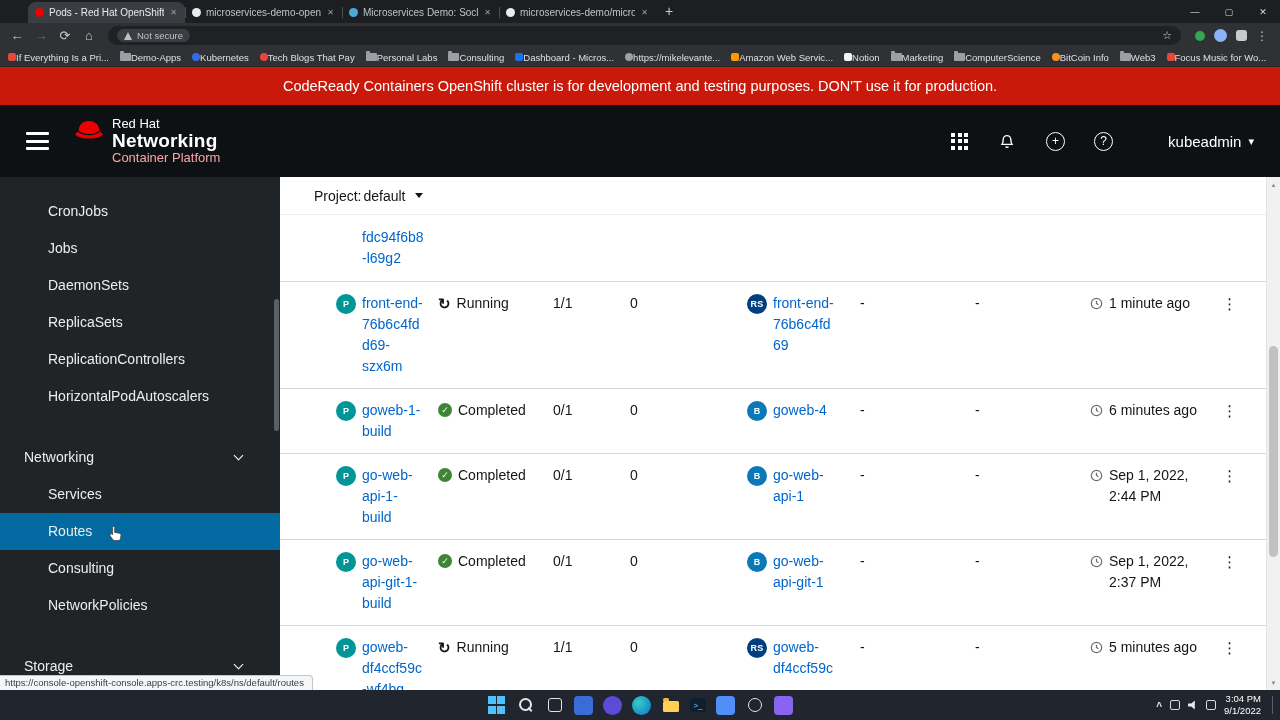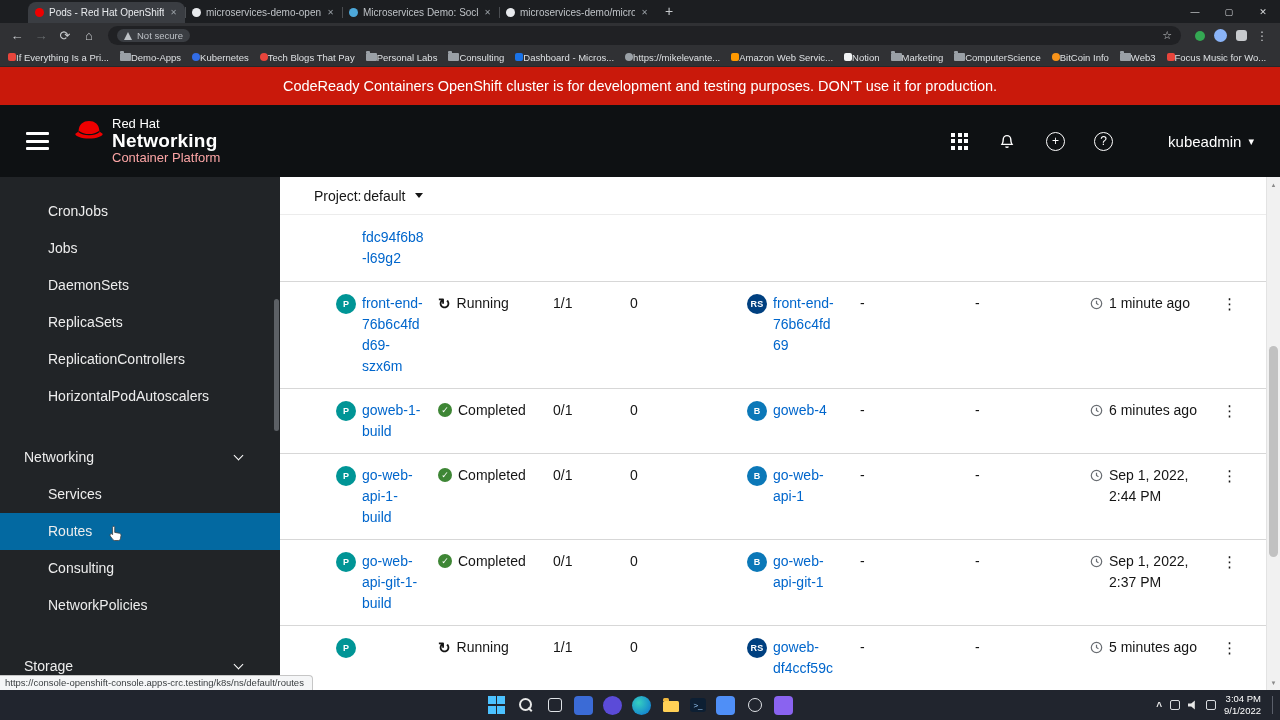--- a/index.html
+++ b/index.html
@@ -459,20 +459,21 @@
               <path d="M8 4.6V8l2.4 1.5" stroke="#6a6e73" stroke-width="1.5" fill="none"></path>
             </svg>
           <span class="created-txt">Sep 1, 2022, 2:37 PM</span>
         </div>
         <div class="cell"><button class="kebab-btn">⋮</button></div>
       </div>
 
       <div class="trow" style="border-bottom:none">
         <div class="cell c-flex">
           <span class="rbadge b-pod">P</span>
+          <a class="link">goweb-df4ccf59c-wf4bq</a>
         </div>
         <div class="cell c-flex">
           <span class="sync">↻</span>
           <span>Running</span>
         </div>
         <div class="cell">1/1</div>
         <div class="cell">0</div>
         <div class="cell c-flex">
           <span class="rbadge b-rs">RS</span>
           <a class="link">goweb-df4ccf59c</a>

